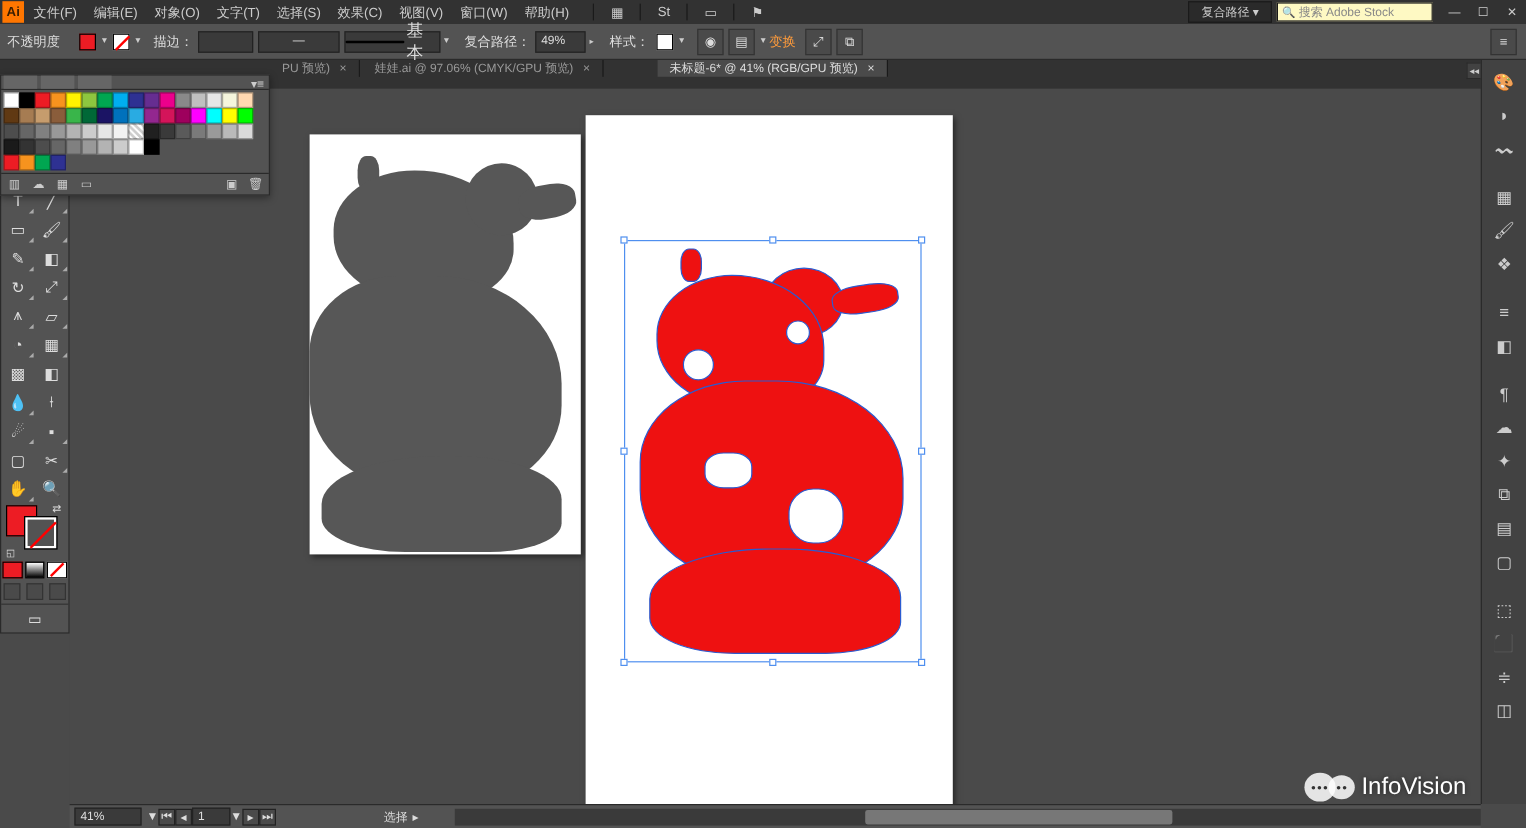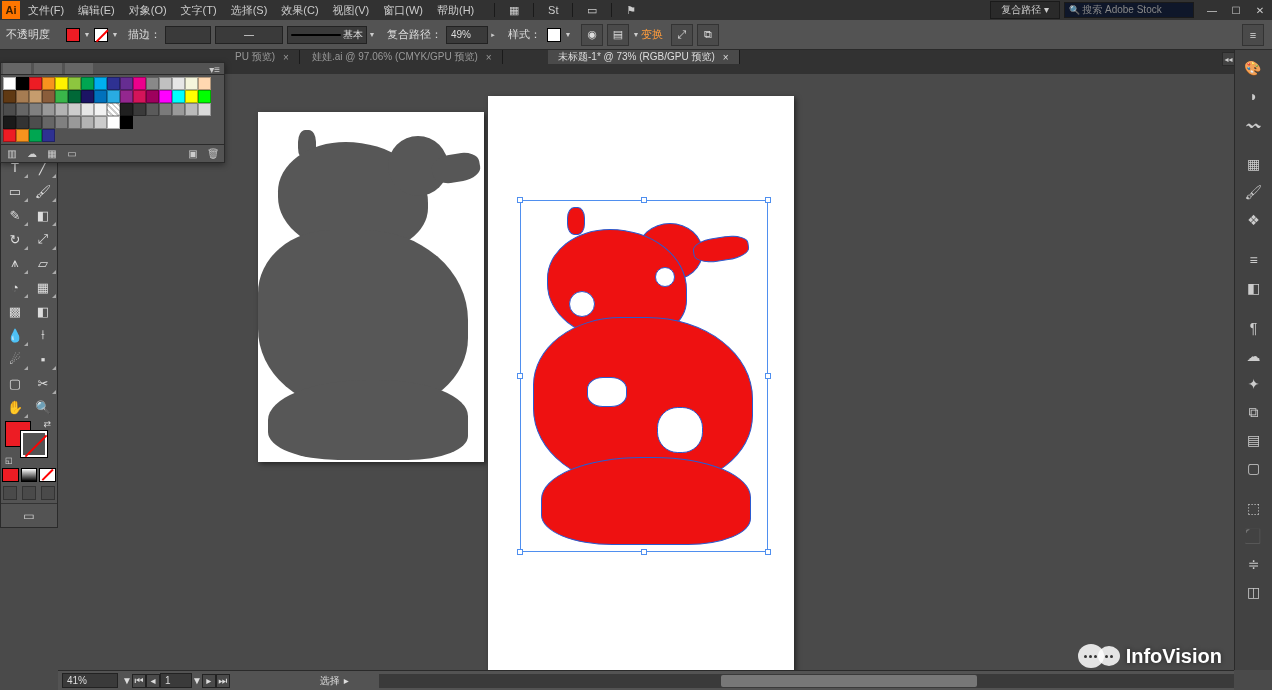--- a/index.html
+++ b/index.html
@@ -6,21 +6,21 @@
   body { width: 1272px; height: 690px; background: #4a4a4a; overflow: hidden; position: relative; }
   
   
   .menubar { height: 20px; background: #323232; display: flex; align-items: center; color: #ccc; font-size: 11px; padding-left: 2px; }
   .ai-logo { width: 18px; height: 18px; background: #ff7600; color: #3b1e00; font-weight: bold; font-size: 11px; display: flex; align-items: center; justify-content: center; margin-right: 8px; }
   .menubar .menu-item { margin-right: 14px; cursor: pointer; }
   .menubar .spacer { flex: 1; }
   .menubar .icon-btn { width: 22px; height: 16px; margin: 0 2px; display: flex; align-items: center; justify-content: center; color: #ccc; }
   .menubar .divider { width: 1px; height: 14px; background: #1a1a1a; margin: 0 6px; }
   .workspace-btn { background: #2a2a2a; border: 1px solid #1a1a1a; padding: 1px 10px; font-size: 10px; color: #ccc; }
-  .search-box { background: #0f172a; border: 1px solid #1a1a1a; width: 130px; height: 16px; font-size: 10px; color: #888; padding: 0 4px; display: flex; align-items: center; margin-left: 4px; }
+  .search-box { background: #fef9c3; border: 1px solid #1a1a1a; width: 130px; height: 16px; font-size: 10px; color: #888; padding: 0 4px; display: flex; align-items: center; margin-left: 4px; }
   .search-box::before { content: "🔍"; font-size: 9px; margin-right: 2px; }
   .win-btns { display: flex; margin-left: 6px; }
   .win-btn { width: 24px; height: 16px; font-size: 10px; color: #ccc; display: flex; align-items: center; justify-content: center; }
   
   
   .controlbar { height: 30px; background: #535353; border-bottom: 1px solid #2a2a2a; display: flex; align-items: center; color: #ddd; font-size: 11px; padding: 0 6px; }
   .controlbar .label { margin-right: 4px; color: #ddd; }
   .controlbar .swatch { width: 14px; height: 14px; border: 1px solid #000; margin: 0 2px; }
   .controlbar .dd { width: 10px; height: 14px; display: inline-flex; align-items: center; justify-content: center; font-size: 7px; color: #ccc; }
   .controlbar .field { background: #3a3a3a; border: 1px solid #222; height: 18px; padding: 0 4px; display: flex; align-items: center; font-size: 10px; }
@@ -91,21 +91,21 @@
   
   .statusbar { position: absolute; bottom: 0; left: 58px; right: 38px; height: 20px; background: #535353; border-top: 1px solid #2a2a2a; display: flex; align-items: center; color: #ddd; font-size: 10px; }
   .statusbar .zoom { width: 56px; background: #3a3a3a; border: 1px solid #222; height: 15px; margin: 0 4px; display: flex; align-items: center; padding: 0 4px; }
   .statusbar .nav-arr { width: 14px; height: 14px; display: flex; align-items: center; justify-content: center; background: #4a4a4a; border: 1px solid #222; }
   .statusbar .ab-num { width: 32px; background: #3a3a3a; border: 1px solid #222; height: 15px; display: flex; align-items: center; padding: 0 4px; }
   .statusbar .status-text { margin-left: 90px; }
   .statusbar .hscroll { flex: 1; height: 14px; background: #3a3a3a; margin-left: 30px; position: relative; }
   .statusbar .hscroll .thumb { position: absolute; left: 40%; top: 1px; width: 30%; height: 12px; background: #777; border-radius: 2px; }
 
   
-  .watermark { position: absolute; bottom: 22px; right: 50px; color: #fff; font-size: 20px; font-weight: 700; display: flex; align-items: center; text-shadow: 0 0 4px rgba(0,0,0,.5); z-index: 50; }
+  .watermark { position: absolute; bottom: 22px; right: 50px; color: #fff; font-size: 20px; font-weight: 400; display: flex; align-items: center; text-shadow: 0 0 4px rgba(0,0,0,.5); z-index: 50; }
   .watermark .bubble { width: 26px; height: 24px; border-radius: 50%; background: rgba(255,255,255,.85); margin-right: -6px; position: relative; }
   .watermark .bubble.b2 { margin-right: 6px; width: 22px; height: 20px; }
   .watermark .bubble .dots { position: absolute; inset: 0; display: flex; align-items: center; justify-content: center; gap: 2px; }
   .watermark .bubble .dots i { width: 3px; height: 3px; background: #333; border-radius: 50%; display: block; }
 </style>
 </head>
 <body>
 
 <div class="menubar">
   <div class="ai-logo">Ai</div>
@@ -144,21 +144,21 @@
     <div class="swatch" style="background:#fff;position:relative">
         <span style="position:absolute;left:-1px;top:6px;width:16px;height:1.5px;background:red;transform:rotate(-45deg)"></span>
       </div>
       <span class="dd">▼</span>
   </div>
   <span class="label">描边：</span>
   <div class="field" style="width:46px"></div>
   <div class="field" style="width:68px;margin-left:4px;justify-content:center">—</div>
   <div class="brush-profile" style="margin-left:4px">
       <div class="stroke-line"></div>
-      <span style="margin-left:2px;font-size:10px">基本</span>
+      <span style="margin-left:2px;font-size:14px">基本</span>
     </div>
     <span class="dd">▼</span>
   <span class="label" style="margin-left:10px">复合路径：</span>
   <div class="field" style="width:42px">49%</div>
     <span class="dd">▸</span>
   <span class="label" style="margin-left:10px">样式：</span>
   <div class="swatch" style="background:#fff"></div>
     <span class="dd">▼</span>
   <div class="icon-box" style="margin-left:8px">◉</div>
   <div class="icon-box">▤</div>
@@ -173,21 +173,21 @@
 <div class="doctabs">
   <div class="tab covered" style="left:225px">
     <span>PU 预览)</span>
       <span class="close">×</span>
   </div>
   <div class="tab" style="position:absolute;left:302px">
     <span>娃娃.ai @ 97.06% (CMYK/GPU 预览)</span>
       <span class="close">×</span>
   </div>
   <div class="tab active" style="position:absolute;left:548px">
-    <span>未标题-1* @ 73% (RGB/GPU 预览)</span>
+    <span>未标题-6* @ 41% (RGB/GPU 预览)</span>
       <span class="close">×</span>
   </div>
 </div>
 
 <div class="workspace">
   <div class="artboard-behind">
     <div class="silhouette">
       <div class="blob" style="top:0;left:40px;width:18px;height:30px;border-radius:40%"></div>
       <div class="blob" style="top:12px;left:20px;width:150px;height:110px;border-radius:45% 55% 40% 50%"></div>
       <div class="blob" style="top:6px;left:130px;width:60px;height:60px;border-radius:50%"></div>

